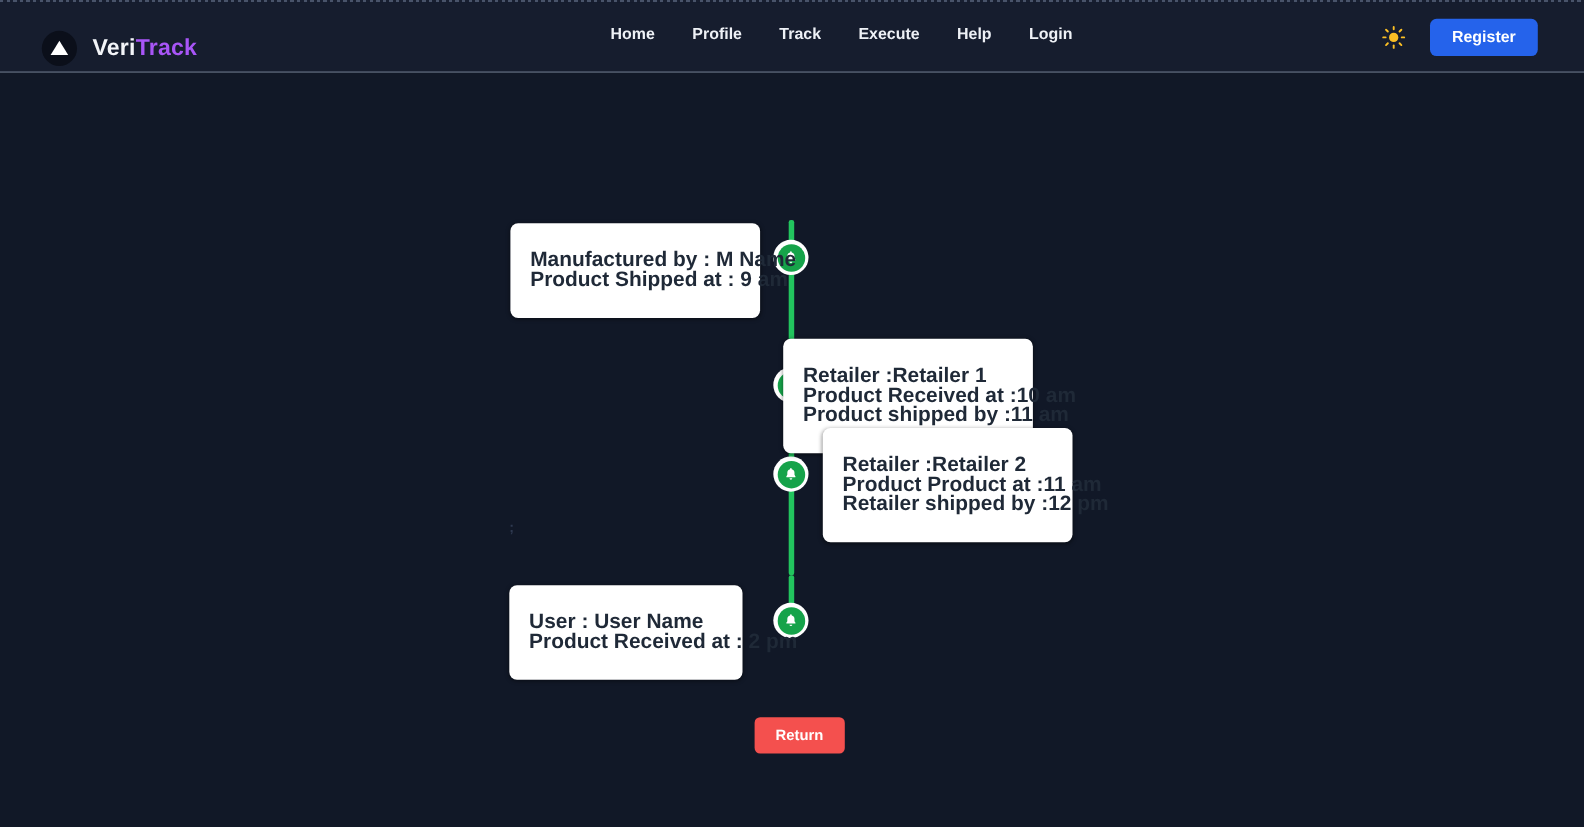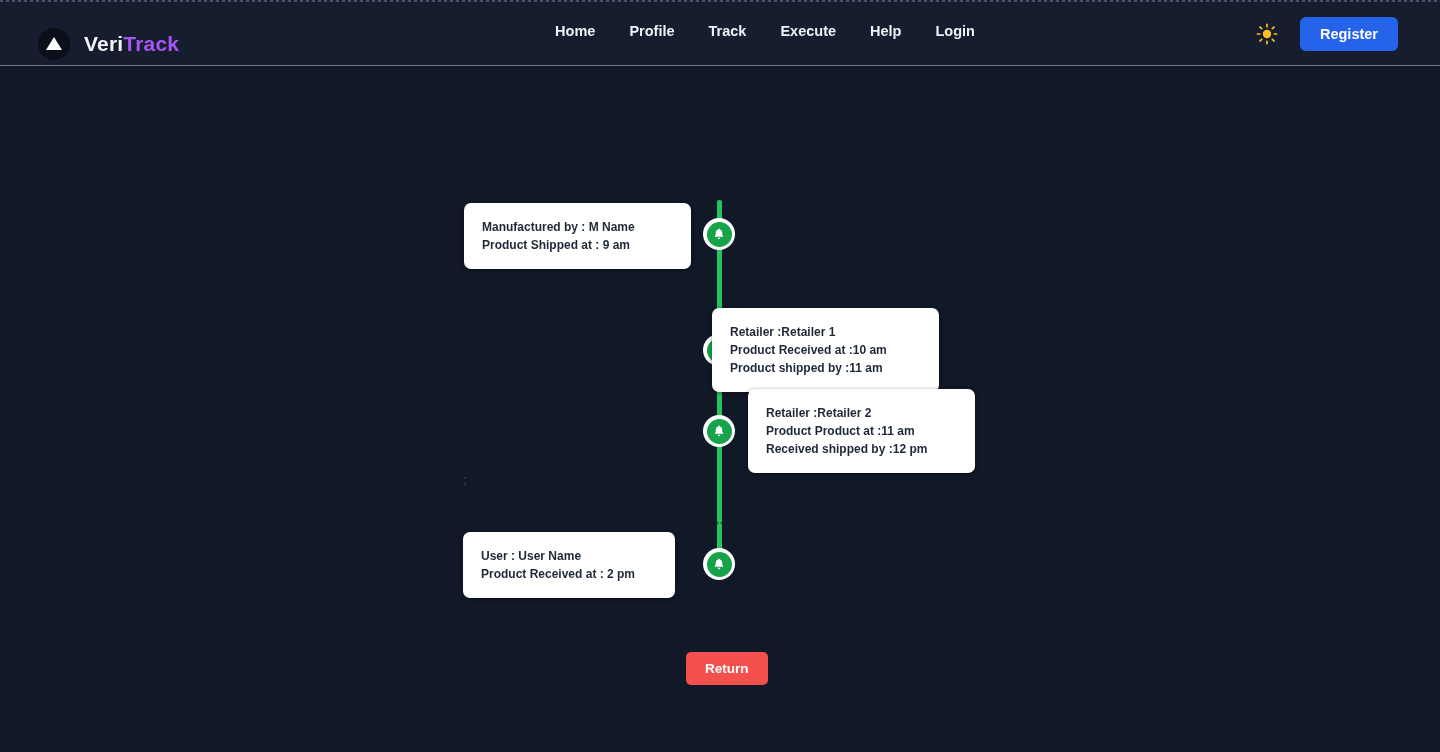--- a/index.html
+++ b/index.html
@@ -93,23 +93,23 @@
     background: #16a34a;
     display: flex; align-items: center; justify-content: center;
   }
   .marker svg { display: block; }
 
   .card {
     position: absolute;
     background: #ffffff;
     border-radius: 7px;
     box-shadow: 0 1px 4px rgba(0,0,0,.45);
-    padding: 15px 18px;
+    padding: 25px 18px;
     color: #1f2937;
-    font-size: 12px; font-weight: bold; line-height: 18px;
+    font-size: 19px; font-weight: bold; line-height: 18px;
     white-space: nowrap;
   }
   .card .ln { display: block; }
 
   .card-manufacturer { left: 464px; top: 136px; width: 227px; }
   .card-retailer-1   { left: 712px; top: 241px; width: 227px; }
   .card-retailer-2   { left: 748px; top: 322px; width: 227px; }
   .card-user         { left: 463px; top: 465px; width: 212px; }
 
   .stray-mark {
@@ -219,21 +219,21 @@
 
   <div class="card card-retailer-1">
     <span class="ln">Retailer :Retailer 1</span>
     <span class="ln">Product Received at :10 am</span>
     <span class="ln">Product shipped by :11 am</span>
   </div>
 
   <div class="card card-retailer-2">
     <span class="ln">Retailer :Retailer 2</span>
     <span class="ln">Product Product at :11 am</span>
-    <span class="ln">Received shipped by :12 pm</span>
+    <span class="ln">Retailer shipped by :12 pm</span>
   </div>
 
   <div class="card card-user">
     <span class="ln">User : User Name</span>
     <span class="ln">Product Received at : 2 pm</span>
   </div>
 
   <span class="stray-mark">;</span>
 
   <button class="btn-return">Return</button>

